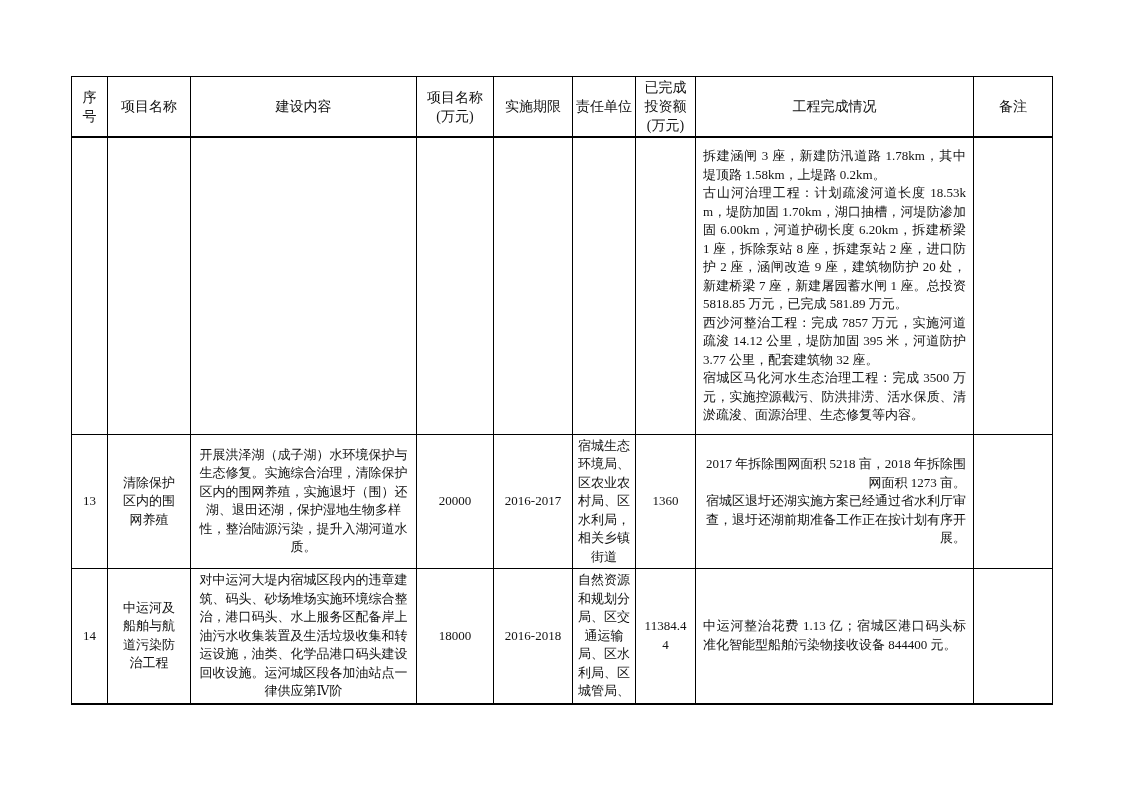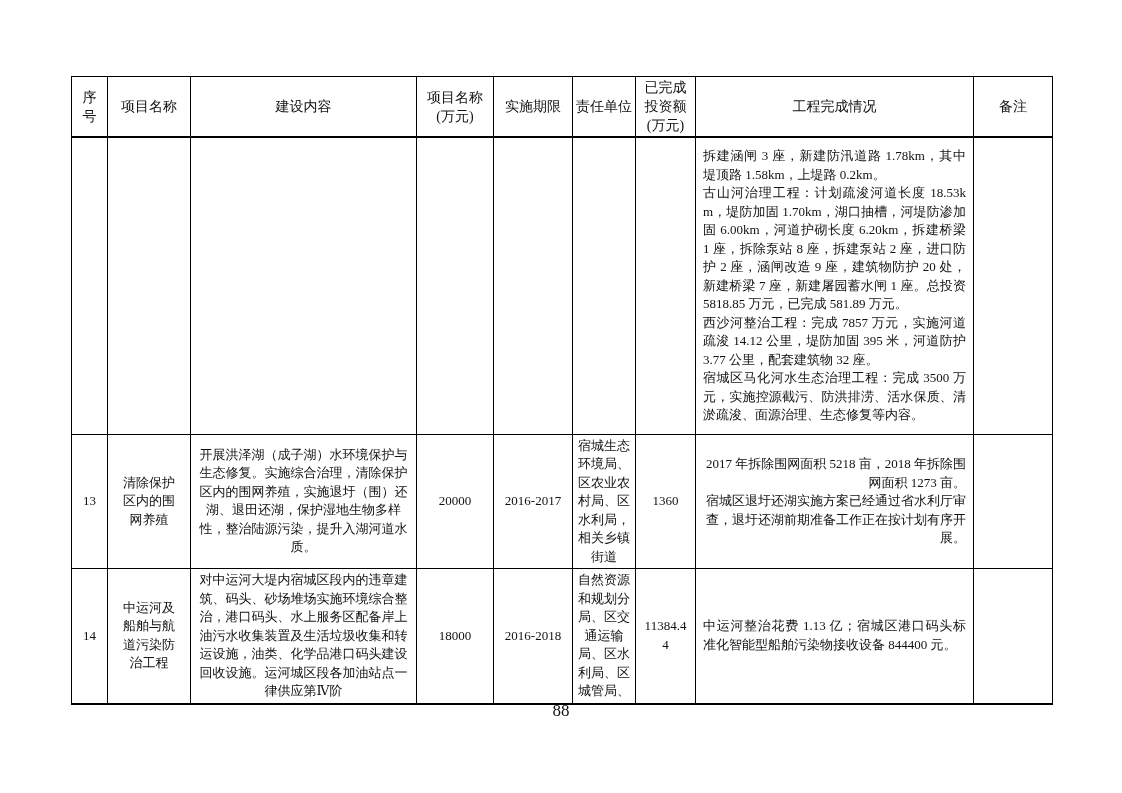--- a/index.html
+++ b/index.html
@@ -142,15 +142,14 @@
         <td class="cell-unit">自然资源和规划分局、区交通运输局、区水利局、区城管局、</td>
         <td class="cell-done">11384.44</td>
         <td class="cell-status">
           <p>中运河整治花费 1.13 亿；宿城区港口码头标准化智能型船舶污染物接收设备 844400 元。</p>
         </td>
         <td></td>
       </tr>
     </tbody>
   </table>
 
-  <div class="page-number">88</div>
 
 </div>
 
 </body></html>

